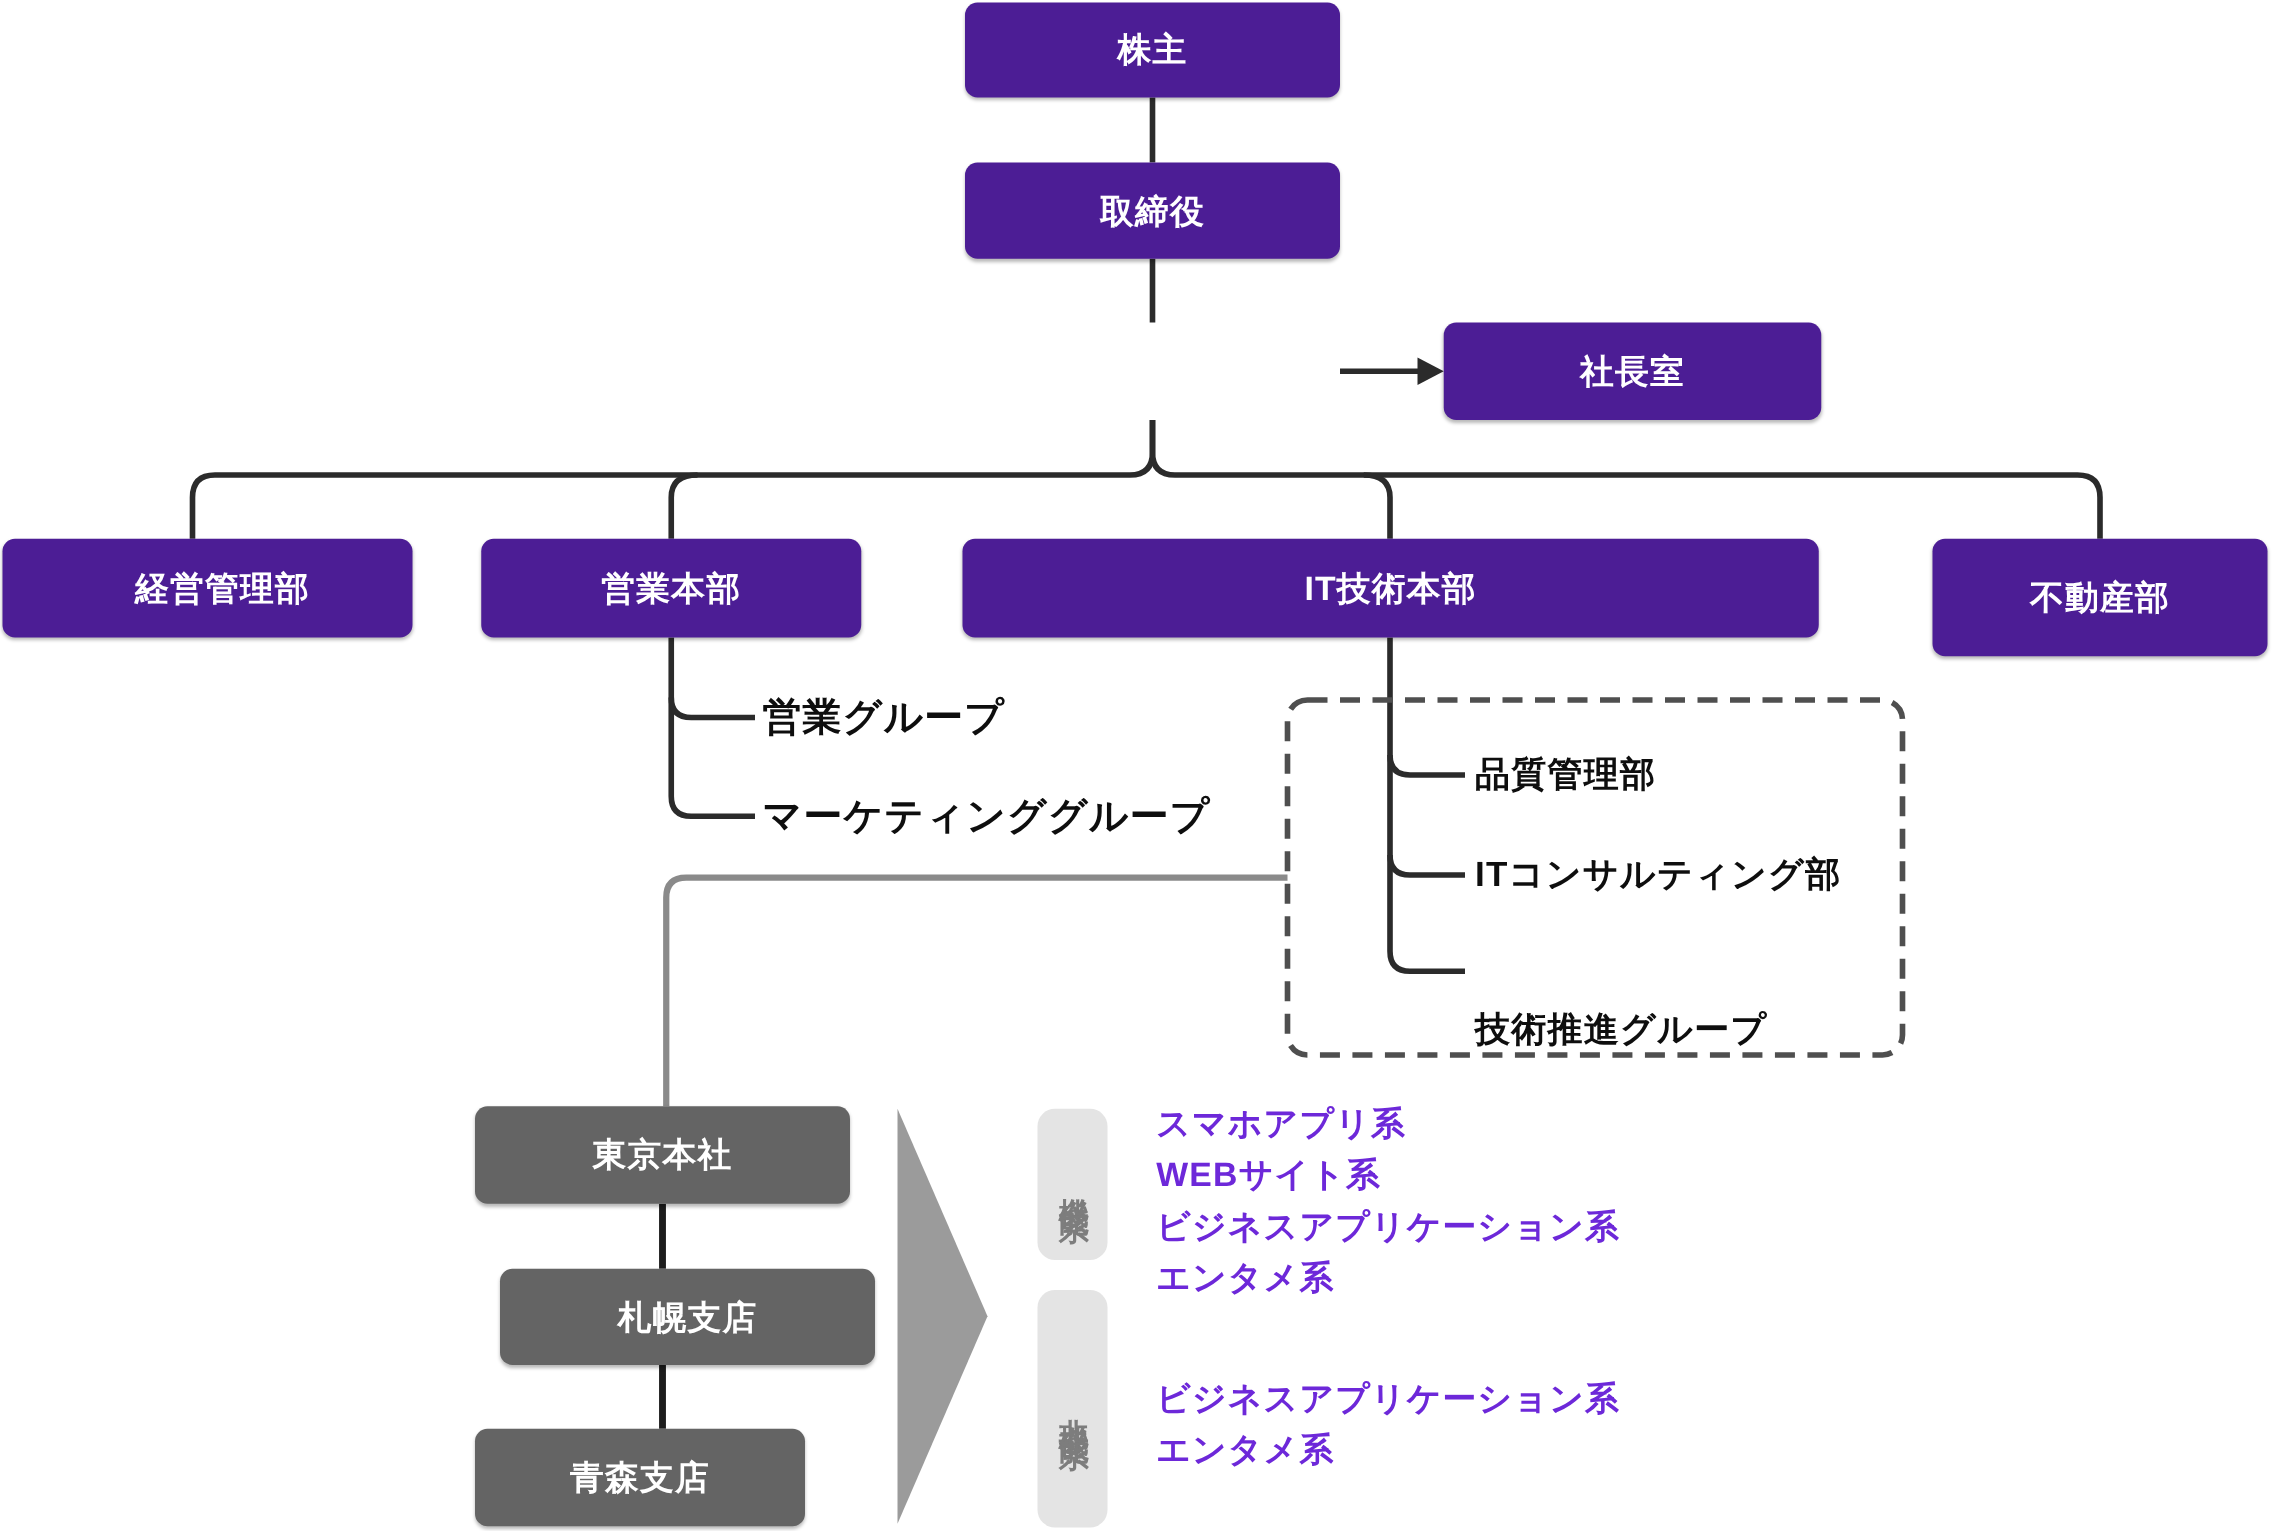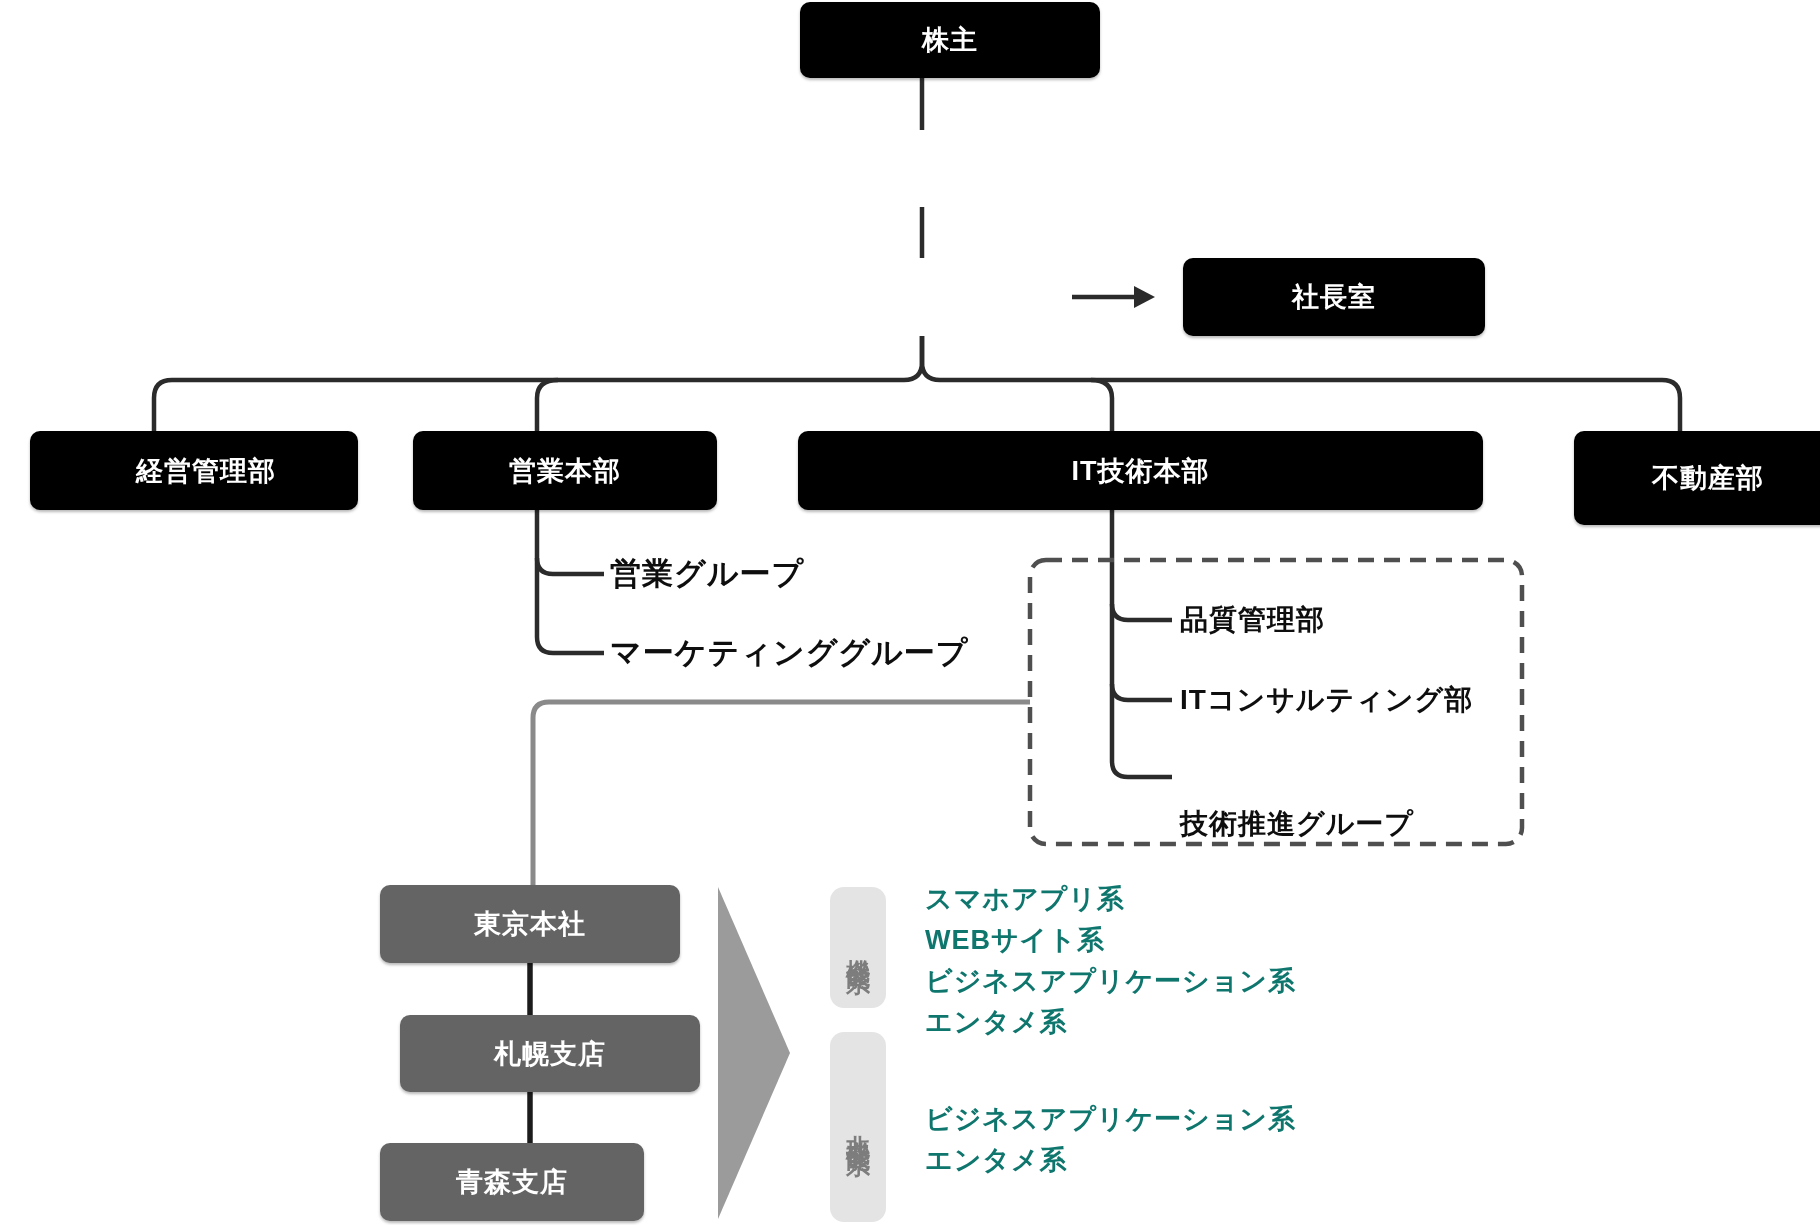--- a/index.html
+++ b/index.html
@@ -6,28 +6,28 @@
   #stage{
     position:relative;width:1820px;height:1225px;overflow:hidden;background:#ffffff;
     font-family:"Liberation Sans","DejaVu Sans",sans-serif;font-weight:bold;
   }
   #wires{position:absolute;left:0;top:0;width:1820px;height:1225px;}
   .node{
     position:absolute;display:flex;align-items:center;justify-content:center;
     border-radius:10px;color:#ffffff;font-size:27px;letter-spacing:1px;
     box-shadow:0 2px 3px rgba(0,0,0,0.28);
   }
-  .dark{background:#000000;margin-left:28px;}
+  .dark{background:#4c1d95;}
   .gray{background:#646464;}
   .leaf-label{
     position:absolute;font-size:31px;color:#0e0e0e;white-space:nowrap;
     transform:translateY(-50%);letter-spacing:1px;
   }
   .leaf-label.it{font-size:28px;}
-  .cat-list{position:absolute;font-size:27px;color:#0f766e;white-space:nowrap;letter-spacing:1px;}
+  .cat-list{position:absolute;font-size:27px;color:#6d28d9;white-space:nowrap;letter-spacing:1px;}
   .cat-list div{height:41px;line-height:41px;}
   .pill{
     position:absolute;background:#e4e4e4;border-radius:14px;
     display:flex;align-items:center;justify-content:center;
     color:#7d7d7d;font-size:24px;
   }
   .pill span{writing-mode:vertical-rl;text-orientation:upright;letter-spacing:6px;}
 </style>
 </head>
 <body>
@@ -58,20 +58,21 @@
 
     <path d="M1030,702 H549 Q533,702 533,718 V885" fill="none" stroke="#8a8a8a" stroke-width="5"></path>
 
     <path d="M530,963 V1015" fill="none" stroke="#1c1c1c" stroke-width="5.5"></path>
     <path d="M530,1092 V1143" fill="none" stroke="#1c1c1c" stroke-width="5.5"></path>
 
     <polygon points="718,887 790,1053 718,1219" fill="#9b9b9b"></polygon>
   </svg>
 
   <div class="node dark" style="left:772px;top:2px;width:300px;height:76px;">株主</div>
+  <div class="node dark" style="left:772px;top:130px;width:300px;height:77px;">取締役</div>
   <div class="node dark" style="left:1155px;top:258px;width:302px;height:78px;">社長室</div>
 
   <div class="node dark" style="left:2px;top:431px;width:304px;height:79px;padding-left:24px;">経営管理部</div>
   <div class="node dark" style="left:385px;top:431px;width:304px;height:79px;">営業本部</div>
   <div class="node dark" style="left:770px;top:431px;width:685px;height:79px;">IT技術本部</div>
   <div class="node dark" style="left:1546px;top:431px;width:268px;height:94px;">不動産部</div>
 
   <div class="leaf-label" style="left:610px;top:574px;">営業グループ</div>
   <div class="leaf-label" style="left:610px;top:653px;">マーケティンググループ</div>
 

